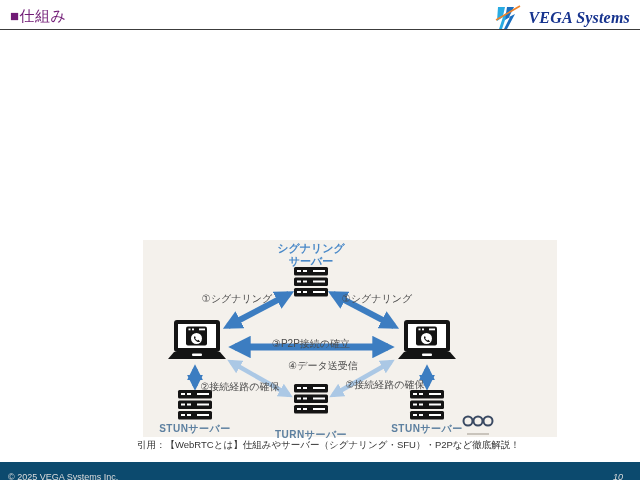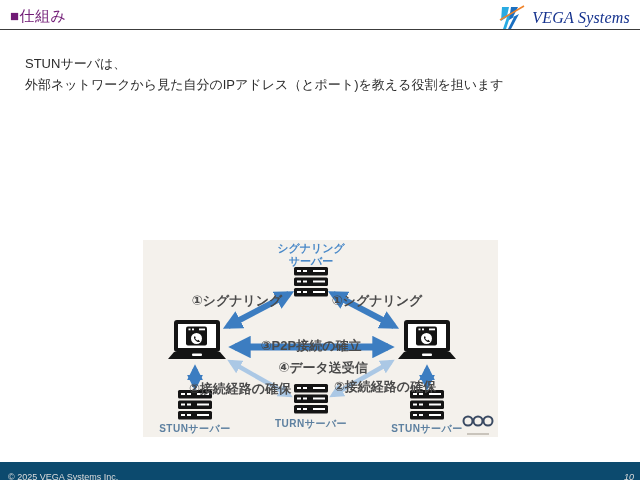--- a/index.html
+++ b/index.html
@@ -4,65 +4,61 @@
 <style>
   * { margin: 0; padding: 0; box-sizing: border-box; }
   html,body { width: 640px; height: 480px; }
   body { font-family: "Liberation Sans", "DejaVu Sans", sans-serif; background: #ffffff; overflow: hidden; }
   .slide { position: relative; width: 640px; height: 480px; background: #fff; }
 
   
   .title { position: absolute; left: 10px; top: 7px; font-size: 15px; color: #701a75; letter-spacing: 0.5px; }
   .header-rule { position: absolute; left: 0; top: 29px; width: 640px; border-bottom: 1.5px solid #3c3c3c; }
   .logo { position: absolute; right: 10px; top: 4px; display: flex; align-items: center; gap: 4px; }
-  .logo-text { font-family: "Liberation Serif", serif; font-style: italic; font-weight: normal; font-size: 16px; color: #16338e; letter-spacing: 0.2px; }
+  .logo-text { font-family: "Liberation Serif", serif; font-style: italic; font-weight: bold; font-size: 16px; color: #16338e; letter-spacing: 0.2px; }
 
   
   .bodytext { position: absolute; left: 25px; top: 53px; font-size: 13px; color: #2b2b2b; line-height: 21px; }
 
   
-  .diagram { position: absolute; left: 143px; top: 240px; width: 355px; height: 197px; background: #f4f1ec; }
+  .diagram { position: absolute; left: 143px; top: 240px; width: 414px; height: 197px; background: #f4f1ec; }
   .diagram svg.arrows { position: absolute; left: 0; top: 0; }
   .dlabel { position: absolute; transform: translateX(-50%); white-space: nowrap; }
   .lbl-signaling-server { font-size: 11px; font-weight: bold; color: #4a89c8; text-align: center; line-height: 13px; }
-  .lbl-small { font-size: 13px; font-weight: bold; color: #4a4a4a; }
+  .lbl-small { font-size: 10px; font-weight: normal; color: #4a4a4a; }
   .lbl-server { font-size: 10px; font-weight: bold; color: #5d80a0; letter-spacing: 0.5px; }
   .watermark { position: absolute; left: 318px; top: 174px; }
   .watermark .wm-sub { width: 22px; height: 2px; margin: 1px auto 0; background: #c9c4bc; }
 
   
   .caption { position: absolute; left: 137px; top: 439px; width: 376px; font-size: 9.5px; color: #333; white-space: nowrap; }
 
   
   .footer { position: absolute; left: 0; top: 462px; width: 640px; height: 29px; background: #0c4a6e; color: #dcdcdc; font-size: 9px; display: flex; align-items: center; }
   .footer .copyright { margin-left: 8px; }
-  .footer .pagenum { margin-left: auto; margin-right: 6px; font-style: italic; }
+  .footer .pagenum { margin-left: auto; margin-right: 17px; font-style: italic; }
 </style>
 </head>
 <body>
 
 <div class="slide">
 
   <div class="title">■仕組み</div>
 
   <div class="logo">
     <svg width="30" height="28" viewBox="0 0 30 28">
       <polygon points="4,3 11,3 9,12 14,7 8,25 5,25 9,13 3,17" fill="#29abe2"></polygon>
       <polygon points="13,3 20,3 15,13 21,10 13,25 10,25 16,13 11,16" fill="#1b6fc0"></polygon>
       <line x1="2" y1="16" x2="26" y2="2" stroke="#f0832a" stroke-width="1.6"></line>
     </svg>
     <span class="logo-text">VEGA Systems</span>
   </div>
 
   <div class="header-rule"></div>
 
-  <div class="bodytext">
-    <div>STUNサーバは、</div>
-    <div>外部ネットワークから見た自分のIPアドレス（とポート)を教える役割を担います</div>
-  </div>
 
   <div class="diagram">
     <svg class="arrows" width="355" height="197" viewBox="0 0 355 197">
       <defs>
         <marker id="ab" viewBox="0 0 6 6" markerWidth="3.2" markerHeight="3.2" refX="4.2" refY="3" orient="auto-start-reverse">
           <path d="M0,0 L6,3 L0,6 Z" fill="#3c7dc1"></path>
         </marker>
         <marker id="al" viewBox="0 0 6 6" markerWidth="3.2" markerHeight="3.2" refX="4.2" refY="3" orient="auto-start-reverse">
           <path d="M0,0 L6,3 L0,6 Z" fill="#abc8e5"></path>
         </marker>
@@ -117,32 +113,33 @@
       <div>シグナリング</div>
       <div>サーバー</div>
     </div>
     <div class="dlabel lbl-small" style="left:94px;  top:52px;">①シグナリング</div>
     <div class="dlabel lbl-small" style="left:234px; top:52px;">①シグナリング</div>
     <div class="dlabel lbl-small" style="left:168px; top:89px;margin-top:8px;">③P2P接続の確立</div>
     <div class="dlabel lbl-small" style="left:180px; top:119px;">④データ送受信</div>
     <div class="dlabel lbl-small" style="left:97px;  top:140px;">②接続経路の確保</div>
     <div class="dlabel lbl-small" style="left:242px; top:138px;">②接続経路の確保</div>
     <div class="dlabel lbl-server" style="left:52px;  top:182px;">STUNサーバー</div>
-    <div class="dlabel lbl-server" style="left:168px; top:177px;">TURNサーバー</div>
+    <div class="dlabel lbl-server" style="left:168px; top:188px;">TURNサーバー</div>
     <div class="dlabel lbl-server" style="left:284px; top:182px;">STUNサーバー</div>
 
     <div class="watermark">
       <svg width="34" height="13" viewBox="0 0 34 13">
         <circle cx="7" cy="6" r="4.5" fill="none" stroke="#3a4a63" stroke-width="2"></circle>
         <circle cx="17" cy="6" r="4.5" fill="none" stroke="#3a4a63" stroke-width="2"></circle>
         <circle cx="27" cy="6" r="4.5" fill="none" stroke="#3a4a63" stroke-width="2"></circle>
       </svg>
       <div class="wm-sub"></div>
     </div>
   </div>
 
+  <div class="caption">引用：【WebRTCとは】仕組みやサーバー（シグナリング・SFU）・P2Pなど徹底解説！</div>
 
   <div class="footer">
     <span class="copyright">©  2025 VEGA Systems Inc.</span>
     <span class="pagenum">10</span>
   </div>
 
 </div>
 
 </body></html>

